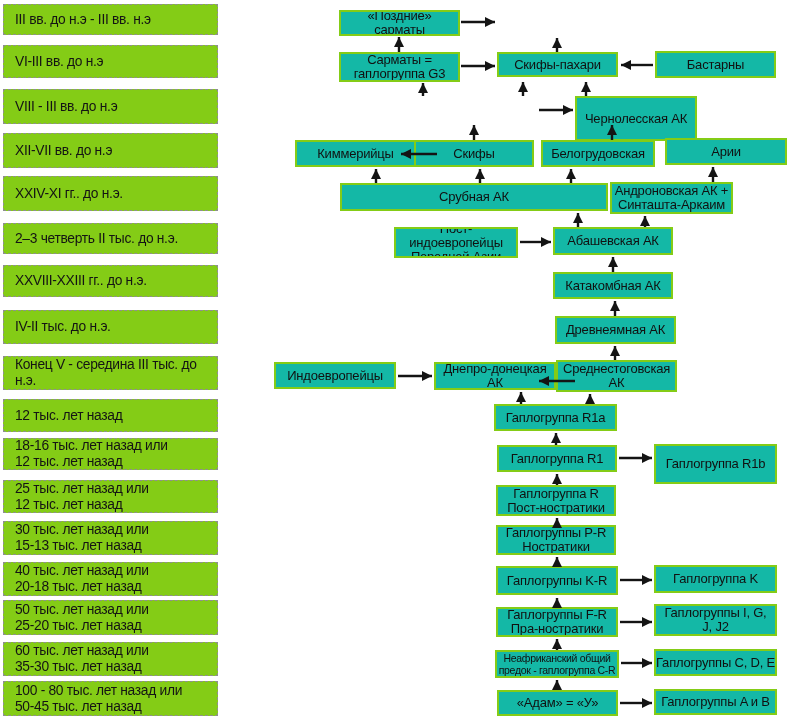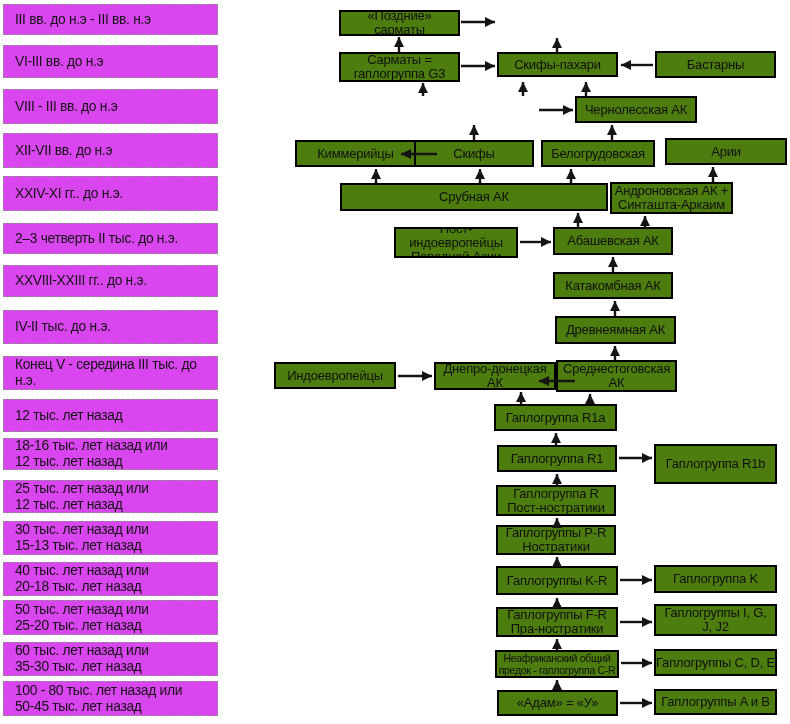--- a/index.html
+++ b/index.html
@@ -1,30 +1,30 @@
 <!DOCTYPE html>
 <html lang="ru"><head>
 <meta charset="utf-8">
 <style>
   html,body{margin:0;padding:0;background:#fff;}
   body{font-family:"Liberation Sans","DejaVu Sans",sans-serif;color:#111;}
   #stage{position:relative;width:790px;height:724px;background:#fff;overflow:hidden;}
   
   .tl{
     position:absolute;left:3px;width:215px;box-sizing:border-box;
-    background:#d946ef;border:1px dashed #8f8f8f;
+    background:#84cc16;border:1px dashed #8f8f8f;
     display:flex;align-items:center;
     padding:1px 4px 1px 11px;
     font-size:13.8px;line-height:16px;letter-spacing:-0.3px;
     white-space:pre-line;overflow:hidden;color:#141414;
   }
   
   .node{
-    position:absolute;box-sizing:border-box;background:#4d7c0f;
-    border:2px solid #000000;
+    position:absolute;box-sizing:border-box;background:#14b8a6;
+    border:2px solid #84cc16;
     display:flex;align-items:center;justify-content:center;
     text-align:center;font-size:13px;line-height:14px;letter-spacing:-0.2px;
     white-space:pre-line;overflow:hidden;color:#111;
   }
   .node.sm{font-size:10.5px;line-height:12px;letter-spacing:-0.3px;}
   #arrows{position:absolute;left:0;top:0;pointer-events:none;}
 </style>
 </head>
 <body>
 
@@ -53,21 +53,21 @@
   <div class="tl" style="top:642px;height:34px">60 тыс. лет назад или
 35-30 тыс. лет назад</div>
   <div class="tl" style="top:681px;height:35px">100 - 80 тыс. лет назад или
 50-45 тыс. лет назад</div>
 
   <div class="node" style="left:339px;top:10px;width:121px;height:26px">«Поздние» сарматы</div>
   <div class="node" style="left:339px;top:52px;width:121px;height:30px">Сарматы =
 гаплогруппа G3</div>
   <div class="node" style="left:497px;top:52px;width:121px;height:25px">Скифы-пахари</div>
   <div class="node" style="left:655px;top:51px;width:121px;height:27px">Бастарны</div>
-  <div class="node" style="left:575px;top:96px;width:122px;height:27px">Чернолесская АК</div>
+  <div class="node" style="left:575px;top:96px;width:122px;height:45px">Чернолесская АК</div>
   <div class="node" style="left:295px;top:140px;width:121px;height:27px">Киммерийцы</div>
   <div class="node" style="left:414px;top:140px;width:120px;height:27px">Скифы</div>
   <div class="node" style="left:541px;top:140px;width:114px;height:27px">Белогрудовская</div>
   <div class="node" style="left:665px;top:138px;width:122px;height:27px">Арии</div>
   <div class="node" style="left:340px;top:183px;width:268px;height:28px">Срубная АК</div>
   <div class="node" style="left:610px;top:182px;width:123px;height:32px">Андроновская АК +
 Синташта-Аркаим</div>
   <div class="node" style="left:394px;top:227px;width:124px;height:31px">Пост-индоевропейцы
 Передней Азии</div>
   <div class="node" style="left:553px;top:227px;width:120px;height:28px">Абашевская АК</div>

